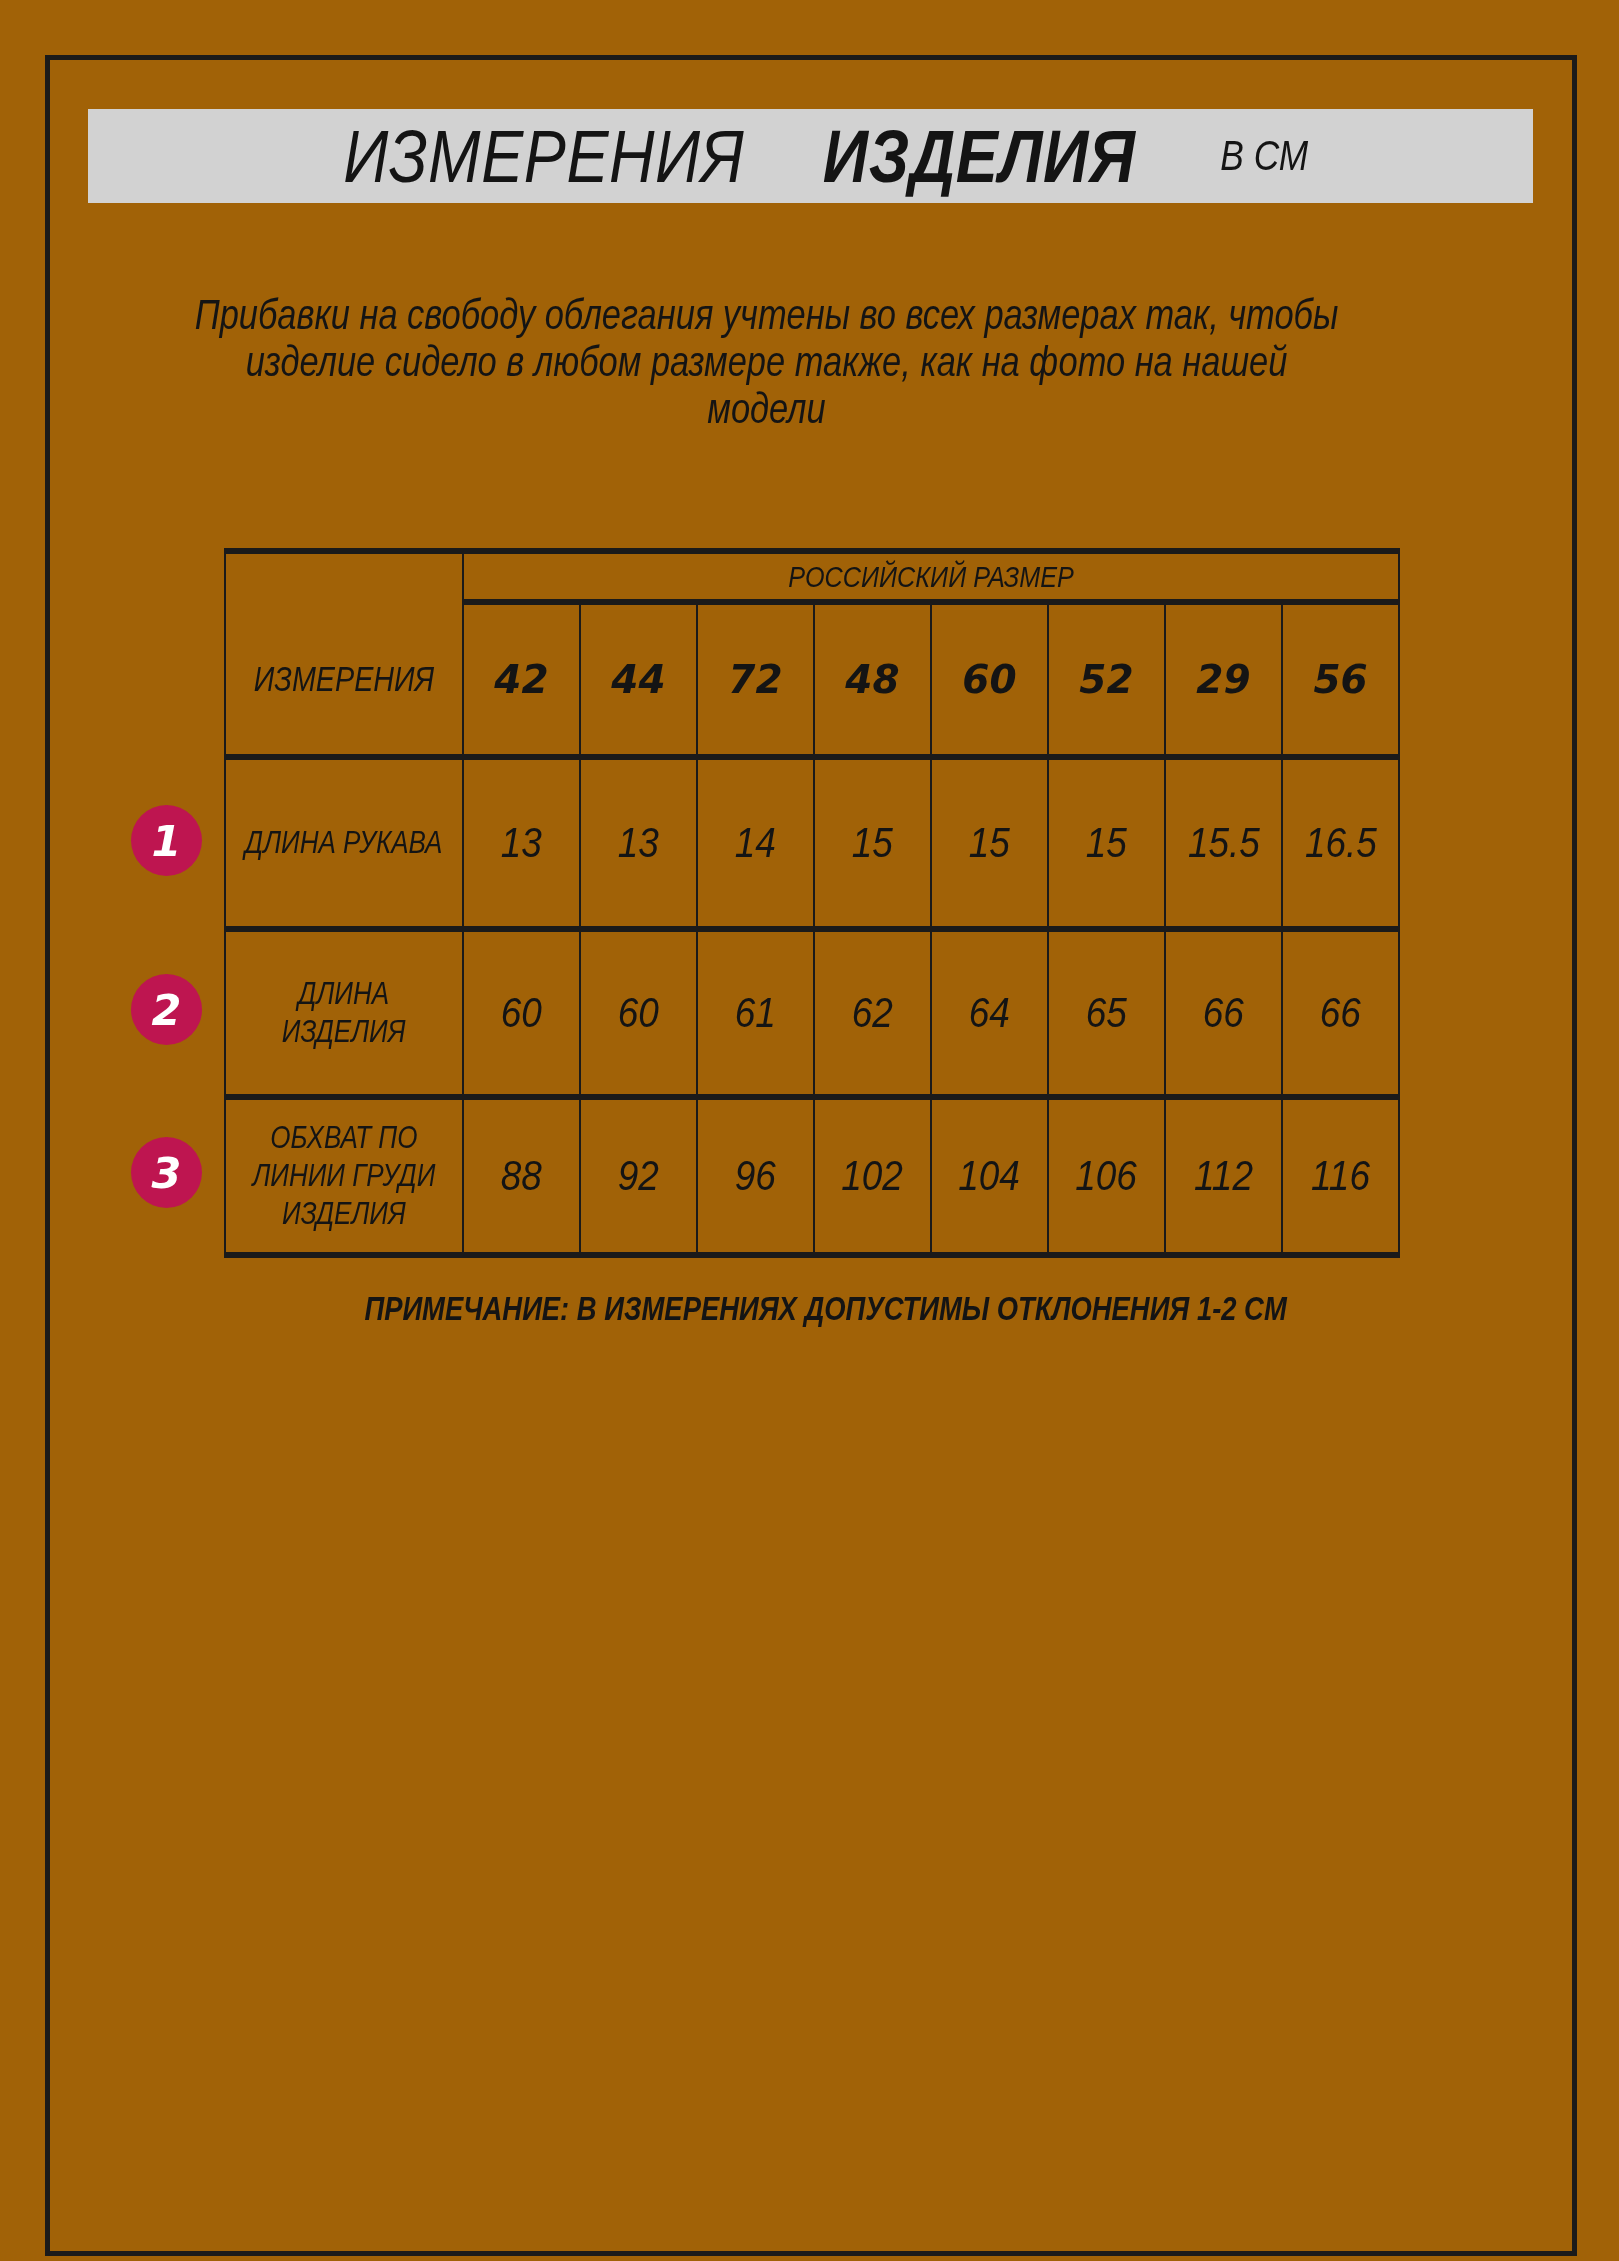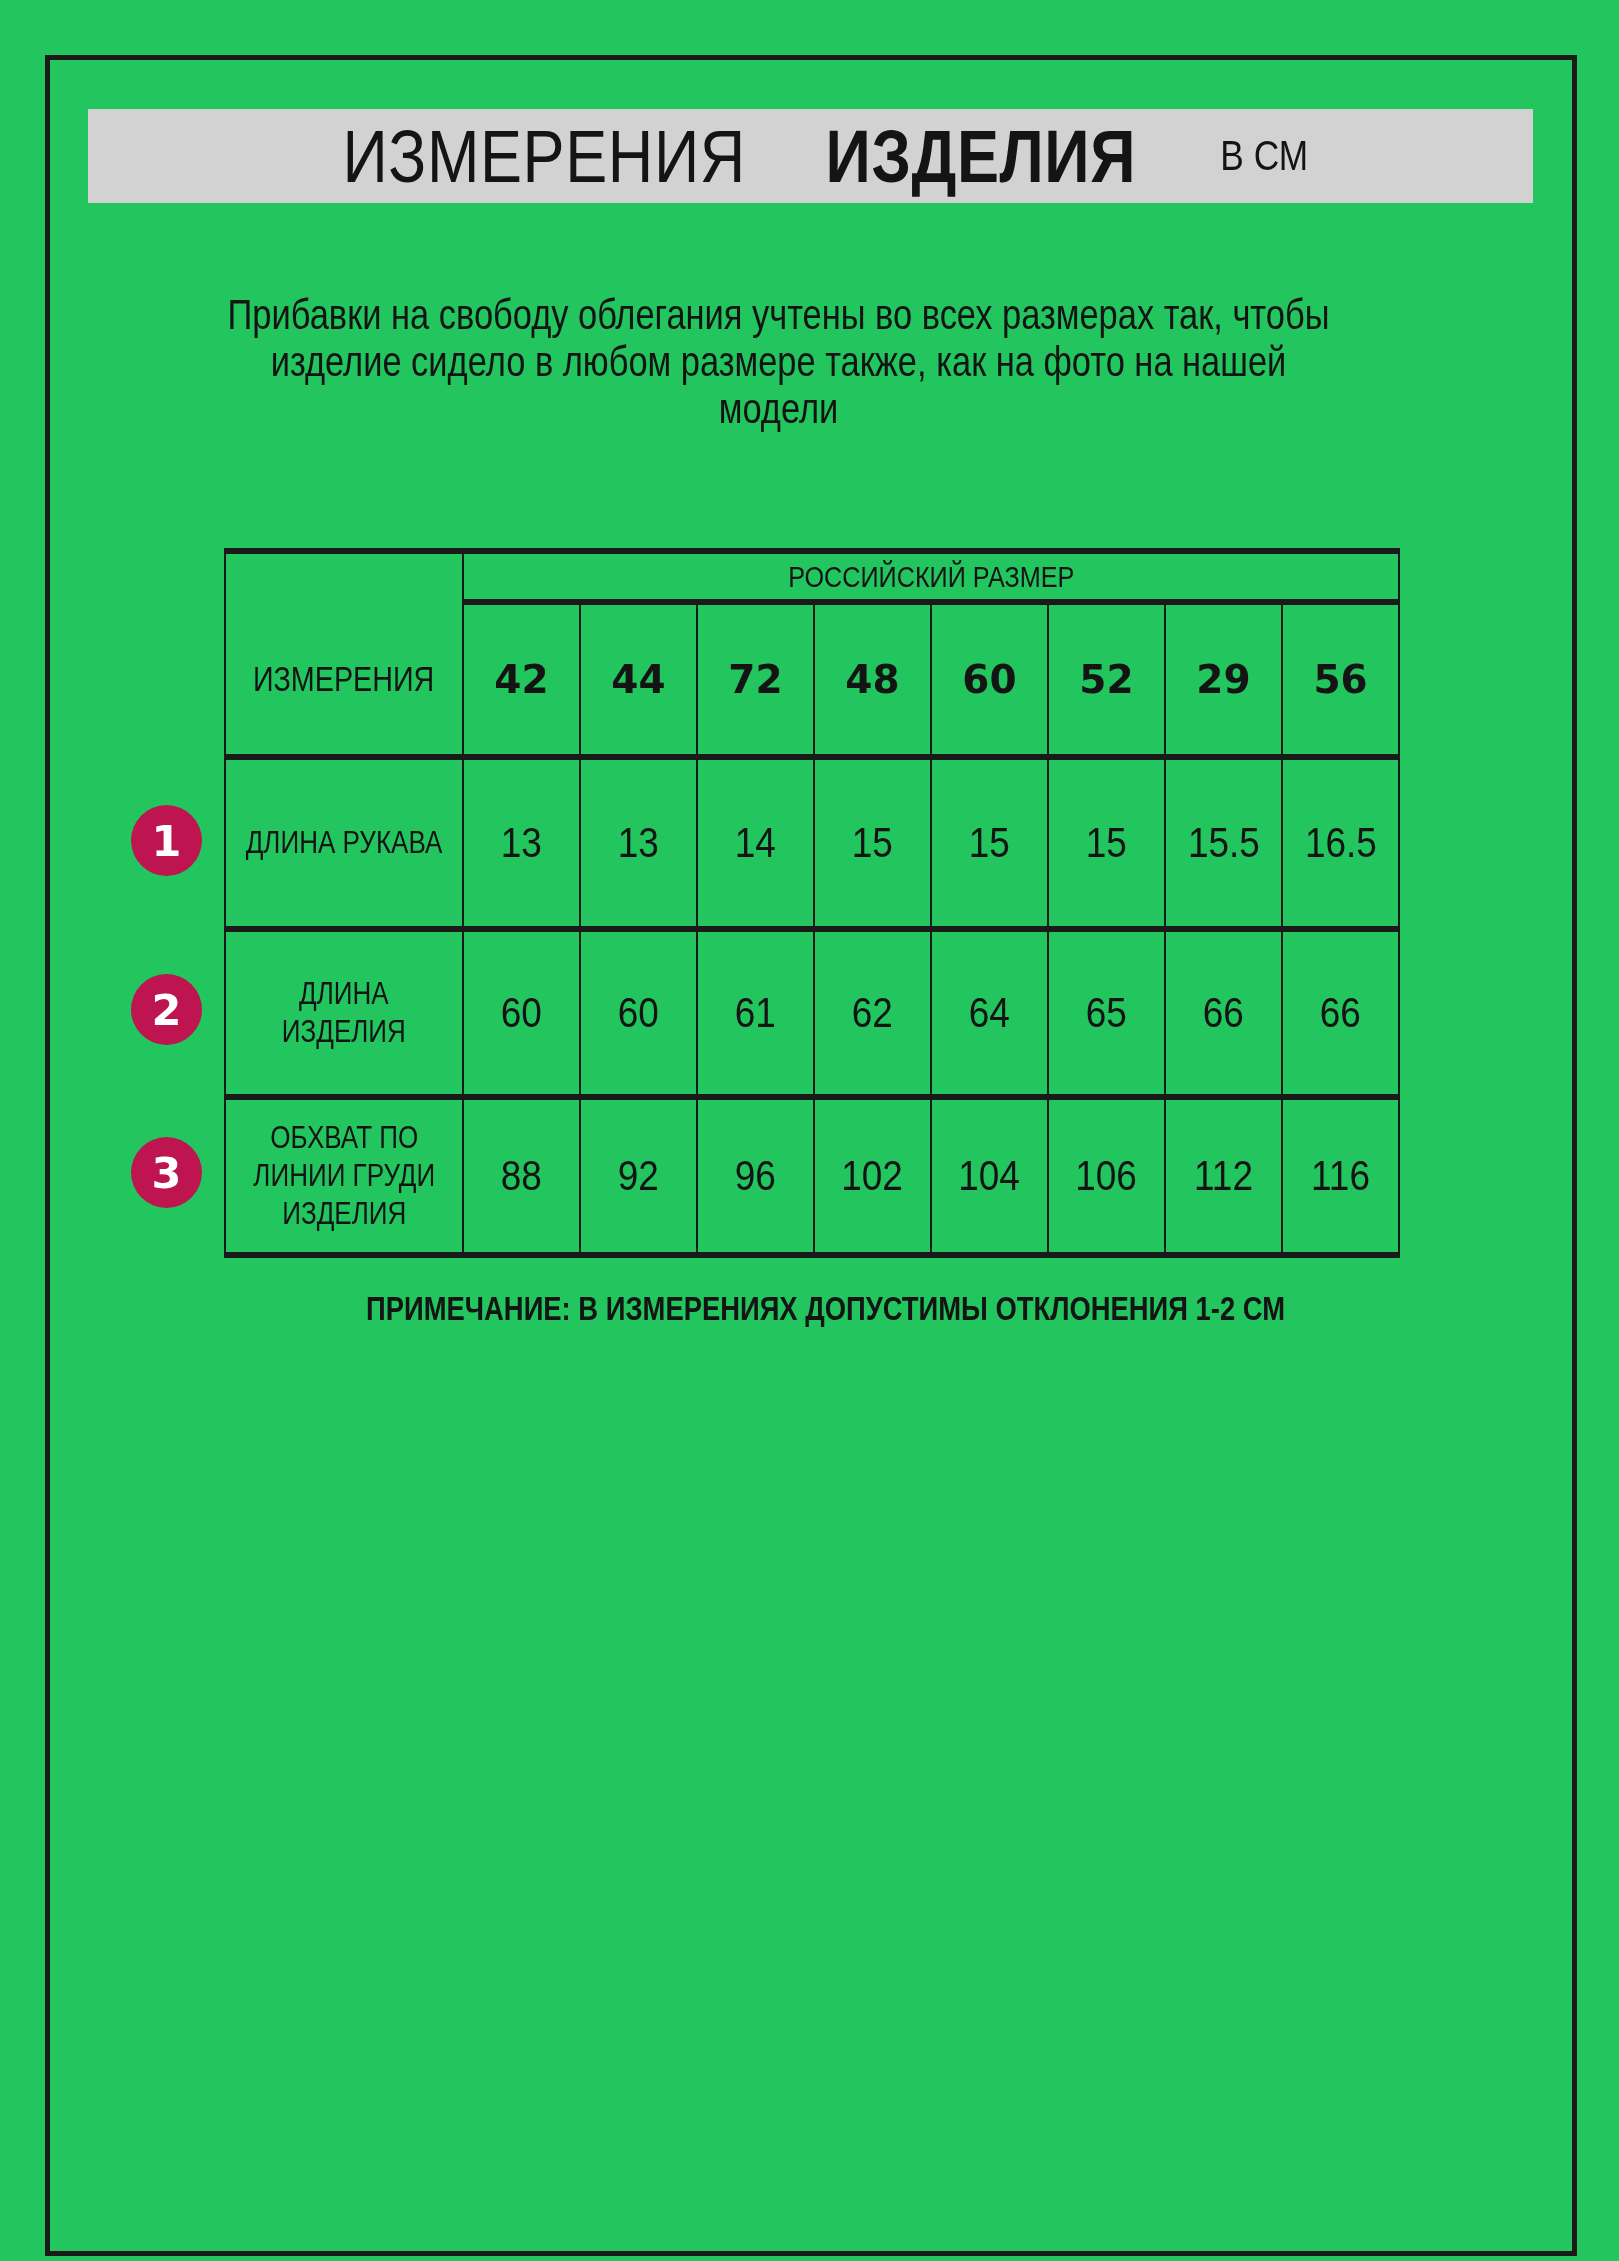--- a/index.html
+++ b/index.html
@@ -1,23 +1,24 @@
 <!DOCTYPE html>
 <html style="font-size:10.7px"><head>
 <meta charset="utf-8">
 <style>
   html, body { margin: 0; padding: 0; background: #ffffff; }
   .page {
     position: relative;
     width: 1620px;
     height: 2261px;
-    background: #22c55e;
+    background: #a16207;
     font-family: "Liberation Sans", sans-serif;
     color: #141414;
     overflow: hidden;
+    font-style: italic;
   }
   .frame {
     position: absolute;
     left: 45px; top: 55px;
     width: 1532px; height: 2201px;
     border: 5.3px solid #1a1a1a;
     box-sizing: border-box;
   }
   .header-bar {
     position: absolute;
@@ -36,21 +37,21 @@
   .title-units   { font-size: 42px;  font-weight: 400; line-height: 1; margin-left: 35px; }
   .product-code {
     position: absolute;
     left: 0; top: 247px; width: 1620px;
     text-align: center;
     font-size: 51px; line-height: 1;
   }
   .product-code > span { display: inline-block; transform: scaleX(0.9); transform-origin: center; }
   .description {
     position: absolute;
-    left: 16px; top: 291px; width: 1525px;
+    left: 4px; top: 291px; width: 1525px;
     text-align: center;
     font-size: 42px; line-height: 47px;
   }
   .desc-line { white-space: nowrap; transform: scaleX(0.82); transform-origin: center; }
 
   .size-table {
     position: absolute;
     left: 224px; top: 548px;
     border-collapse: collapse;
     table-layout: fixed;

